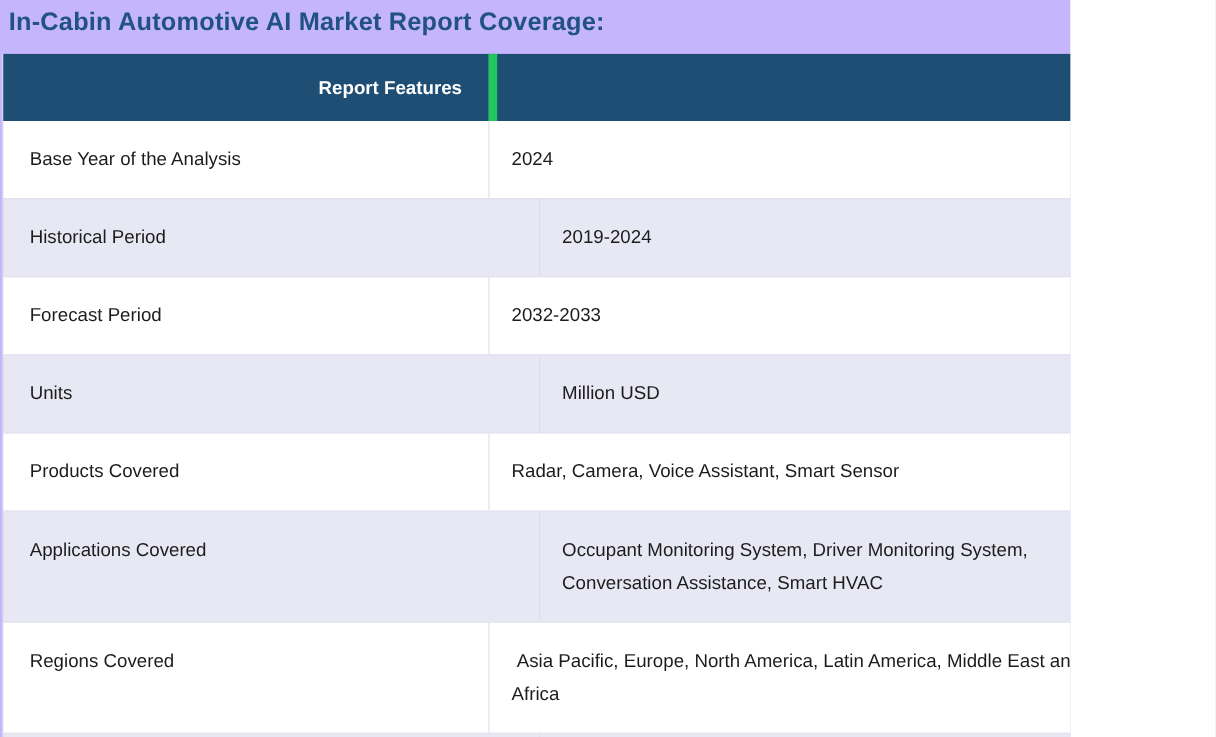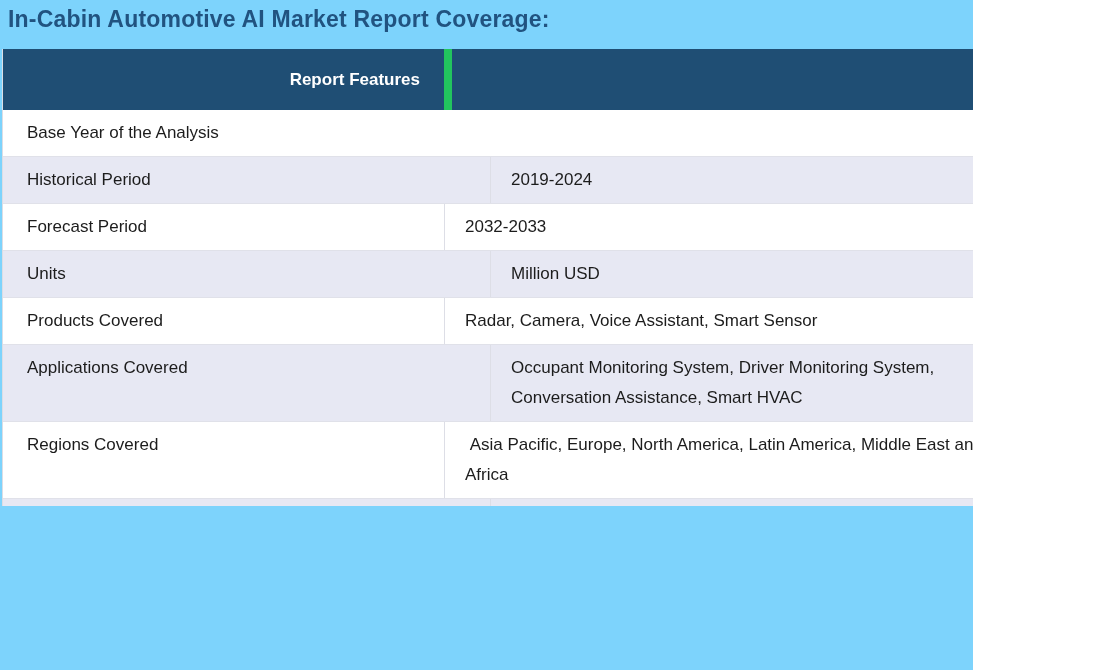--- a/index.html
+++ b/index.html
@@ -6,21 +6,21 @@
     margin: 0;
     padding: 0;
     background: #ffffff;
     font-family: "Liberation Sans", sans-serif;
   }
   .page {
     position: relative;
     width: 973px;
     height: 670px;
     overflow: hidden;
-    background: #7dd3fc;
+    background: #c4b5fd;
   }
   .page-title {
     margin: 4px 0 15px 8px;
     font-size: 23px;
     line-height: 30px;
     font-weight: bold;
     color: #215380;
     letter-spacing: 0.2px;
   }
   .coverage-table {
@@ -54,21 +54,21 @@
     border-bottom: 1px solid #e0e1e9;
   }
   .row.body.alt {
     background: #e7e8f3;
     gap: 46px;
   }
   .row.body .cell {
     color: #1c1c1c;
     font-size: 17px;
     line-height: 30px;
-    padding: 8px 24px;
+    padding: 20px 24px;
     white-space: pre-line;
   }
   .row.body .cell.details-col {
     border-left: 1px solid #dddee6;
     padding-left: 20px;
   }
   .row.partial {
     height: 7px;
     border-bottom: none;
   }
@@ -85,20 +85,21 @@
 
   <div class="coverage-table">
 
     <div class="row header">
       <div class="cell features-col">Report Features</div>
       <div class="cell details-col">Details</div>
     </div>
 
     <div class="row body">
       <div class="cell features-col">Base Year of the Analysis</div>
+      <div class="cell details-col">2024</div>
     </div>
 
     <div class="row body alt">
       <div class="cell features-col">Historical Period</div>
       <div class="cell details-col">2019-2024</div>
     </div>
 
     <div class="row body">
       <div class="cell features-col">Forecast Period</div>
       <div class="cell details-col">2032-2033</div>

